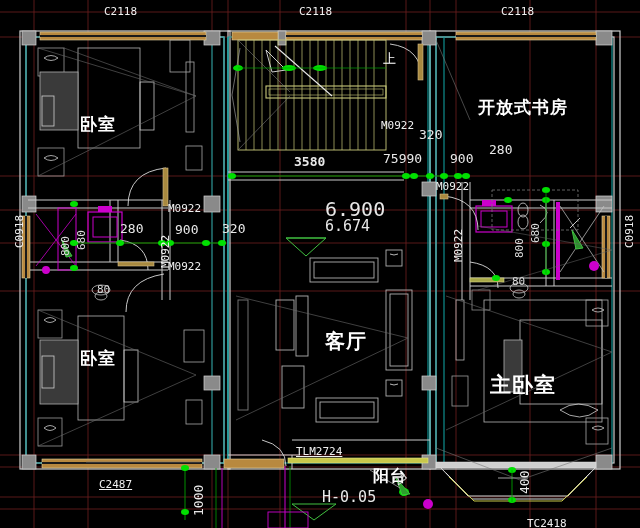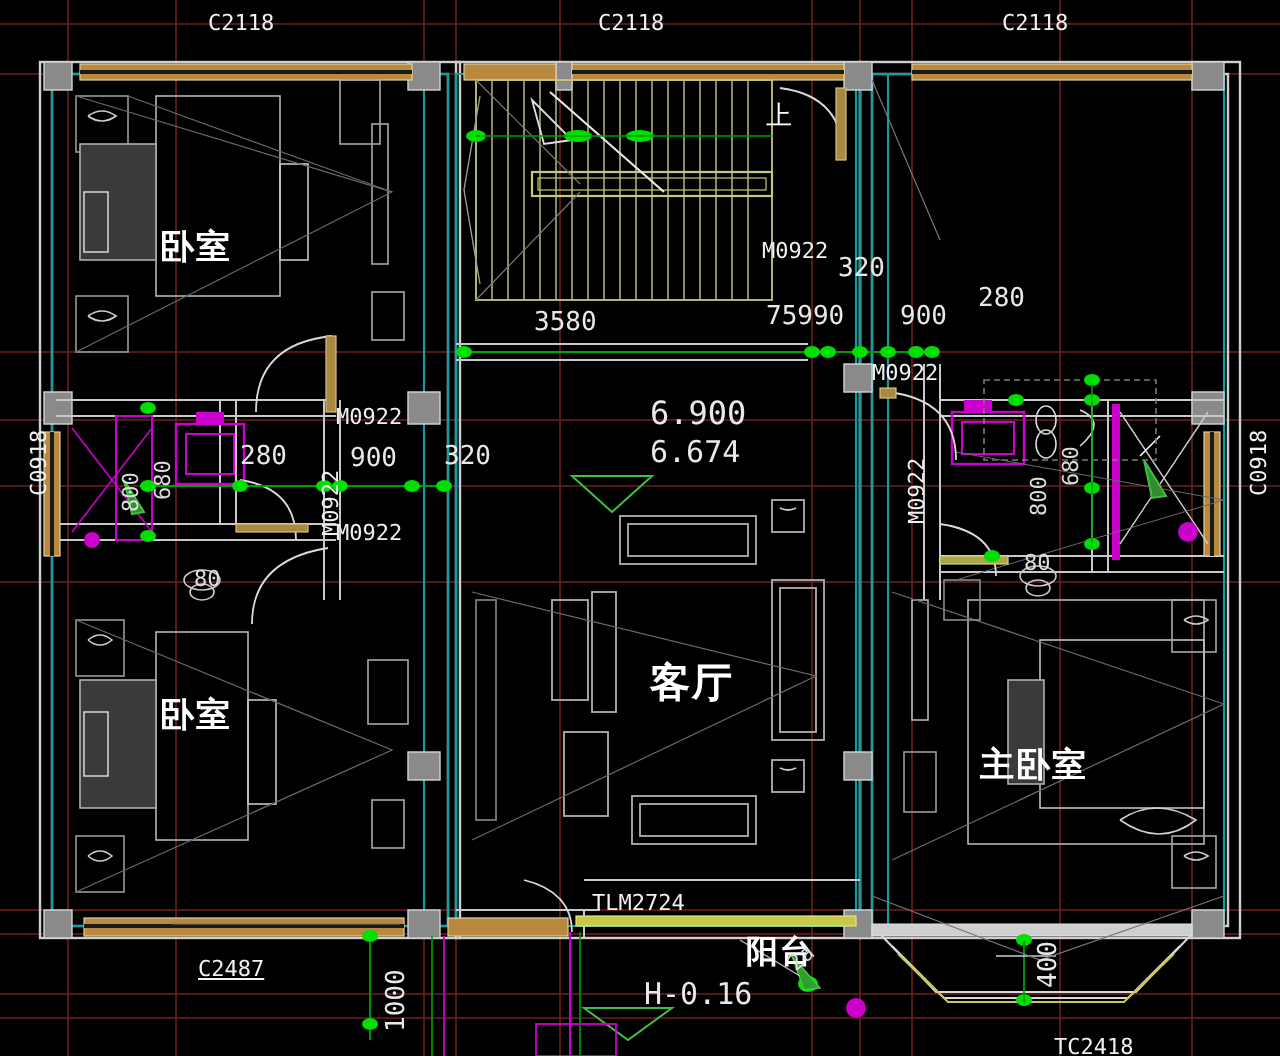--- a/index.html
+++ b/index.html
@@ -364,58 +364,59 @@
   </g>
 
   <g stroke="#777777" stroke-width="0.6" fill="none">
     <path d="M436 448 L520 480 L612 448"></path>
     <path d="M436 40 L470 120"></path>
     <path d="M86 462 L200 462"></path>
   </g>
 </svg>
 
 <div class="lbl room" style="left:80px;top:116px;font-size:17px;">卧室</div>
+<div class="lbl room" style="left:478px;top:99px;font-size:17px;">开放式书房</div>
 <div class="lbl room" style="left:325px;top:331px;font-size:20px;">客厅</div>
 <div class="lbl room" style="left:80px;top:350px;font-size:17px;">卧室</div>
-<div class="lbl room" style="left:490px;top:375px;font-size:17px;">主卧室</div>
+<div class="lbl room" style="left:490px;top:375px;font-size:21px;">主卧室</div>
 <div class="lbl room" style="left:330px;top:468px;font-size:16px;margin-left:43px;">阳台</div>
 
 <div class="lbl tag" style="left:104px;top:6px;">C2118</div>
 <div class="lbl tag" style="left:299px;top:6px;">C2118</div>
 <div class="lbl tag" style="left:501px;top:6px;">C2118</div>
 <div class="lbl tag vert" style="left:14px;top:248px;transform:rotate(-90deg);">C0918</div>
 <div class="lbl tag vert" style="left:624px;top:248px;transform:rotate(-90deg);">C0918</div>
 <div class="lbl tag" style="left:99px;top:479px;text-decoration:underline;">C2487</div>
 <div class="lbl tag" style="left:527px;top:518px;">TC2418</div>
 
 <div class="lbl tag" style="left:381px;top:120px;">M0922</div>
 <div class="lbl tag" style="left:168px;top:203px;">M0922</div>
 <div class="lbl tag" style="left:168px;top:261px;">M0922</div>
 <div class="lbl tag vert" style="left:160px;top:268px;transform:rotate(-90deg);">M0922</div>
 <div class="lbl tag" style="left:436px;top:181px;">M0922</div>
 <div class="lbl tag vert" style="left:453px;top:262px;transform:rotate(-90deg);">M0922</div>
-<div class="lbl tag" style="left:296px;top:446px;">TLM2724</div>
-
-<div class="lbl dim" style="left:267px;top:155px;">3580</div>
+<div class="lbl tag" style="left:296px;top:446px;text-decoration:underline;">TLM2724</div>
+
+<div class="lbl dim" style="left:294px;top:155px;font-weight:bold;">3580</div>
 <div class="lbl dim" style="left:383px;top:152px;">75990</div>
 <div class="lbl dim" style="left:450px;top:152px;">900</div>
 <div class="lbl dim" style="left:489px;top:143px;">280</div>
 <div class="lbl dim" style="left:419px;top:128px;">320</div>
 <div class="lbl dim" style="left:175px;top:223px;">900</div>
 <div class="lbl dim" style="left:222px;top:222px;">320</div>
 <div class="lbl dim" style="left:120px;top:222px;">280</div>
 <div class="lbl dim-sm vert" style="left:60px;top:256px;transform:rotate(-90deg);">800</div>
 <div class="lbl dim-sm vert" style="left:76px;top:250px;transform:rotate(-90deg);">680</div>
 <div class="lbl dim-sm vert" style="left:530px;top:243px;transform:rotate(-90deg);">680</div>
 <div class="lbl dim-sm vert" style="left:514px;top:258px;transform:rotate(-90deg);">800</div>
 <div class="lbl dim-sm" style="left:512px;top:276px;">80</div>
 <div class="lbl dim-sm" style="left:97px;top:284px;">80</div>
 <div class="lbl dim vert" style="left:192px;top:516px;transform:rotate(-90deg);">1000</div>
 <div class="lbl dim vert" style="left:518px;top:494px;transform:rotate(-90deg);">400</div>
 <div class="lbl dim-sm" style="left:392px;top:479px;transform:rotate(-40deg);transform-origin:left top;">2a</div>
 
-<div class="lbl dim" style="left:325px;top:199px;font-size:16px;">6.900</div>
+<div class="lbl dim" style="left:325px;top:199px;font-size:20px;">6.900</div>
 <div class="lbl dim" style="left:325px;top:219px;font-size:15px;">6.674</div>
-<div class="lbl dim" style="left:322px;top:490px;font-size:15px;">H-0.16</div>
+<div class="lbl dim" style="left:322px;top:490px;font-size:15px;">H-0.05</div>
 
 <div class="lbl" style="left:383px;top:52px;font-size:13px;font-family:'DejaVu Sans','Liberation Sans',sans-serif;">上</div>
 
 </div>
 
 </body></html>

